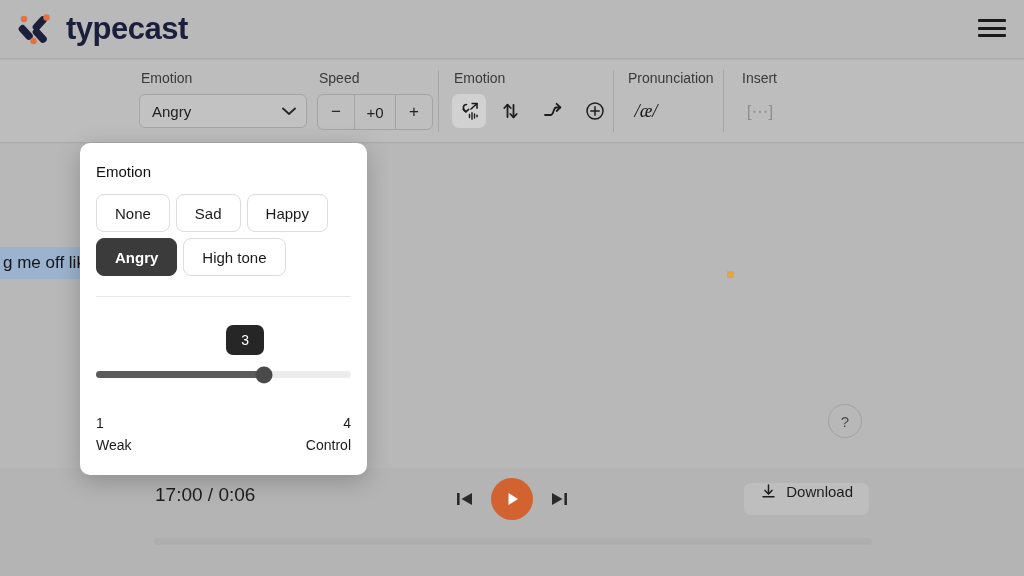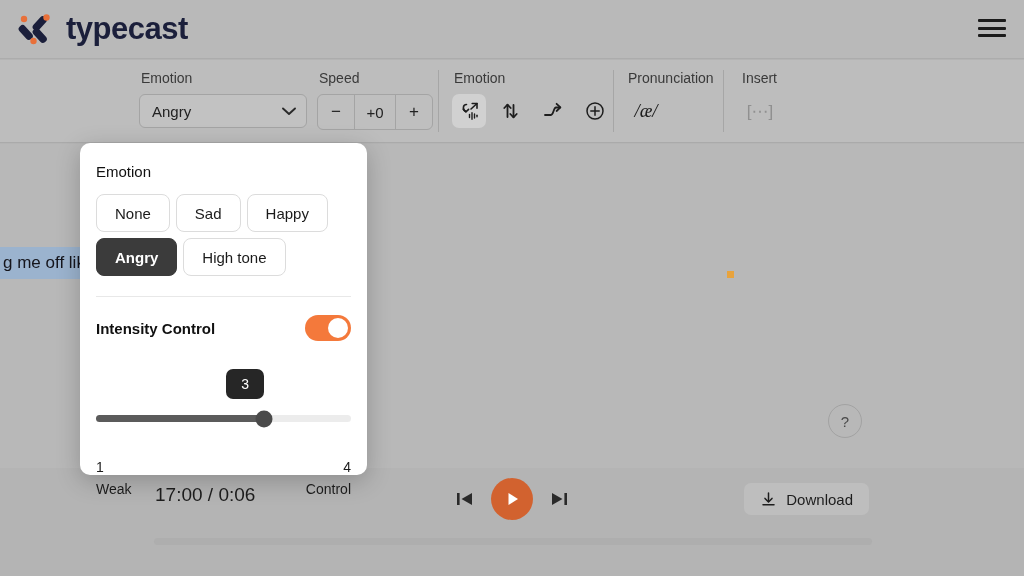--- a/index.html
+++ b/index.html
@@ -156,21 +156,21 @@
   .tp-btn { cursor: pointer; display: flex; align-items: center; }
   .play-btn {
     width: 42px; height: 42px; border-radius: 50%;
     background: #d2622f; display: flex; align-items: center;
     justify-content: center; cursor: pointer;
   }
   .download-btn {
     position: absolute; right: 155px; top: 15px;
     height: 32px; padding: 0 16px; border-radius: 7px;
     background: #bebebe;
-    display: flex; align-items: center; gap: 9px;
+    display: flex; align-items: flex-start; gap: 9px;
     font-size: 15px; color: #1d1d1d; cursor: pointer;
   }
   .scrollbar {
     position: absolute; left: 154px; top: 70px;
     width: 718px; height: 7px; border-radius: 4px;
     background: #aeaeae; cursor: pointer;
   }
 
   
   .popover {
@@ -404,26 +404,20 @@
   <div class="chips">
     <div class="chip">None</div>
     <div class="chip">Sad</div>
     <div class="chip">Happy</div>
     <div class="chip selected">Angry</div>
     <div class="chip">High tone</div>
   </div>
 
   <div class="divider"></div>
 
-  <div class="intensity-head">
-    <span class="intensity-label">Intensity Control</span>
-    <div class="toggle">
-      <div class="knob"></div>
-    </div>
-  </div>
 
   <div class="slider-zone">
     <div class="bubble">3</div>
     <div class="track">
       <div class="track-fill"></div>
       <div class="thumb"></div>
     </div>
   </div>
 
   <div class="scale-row">

